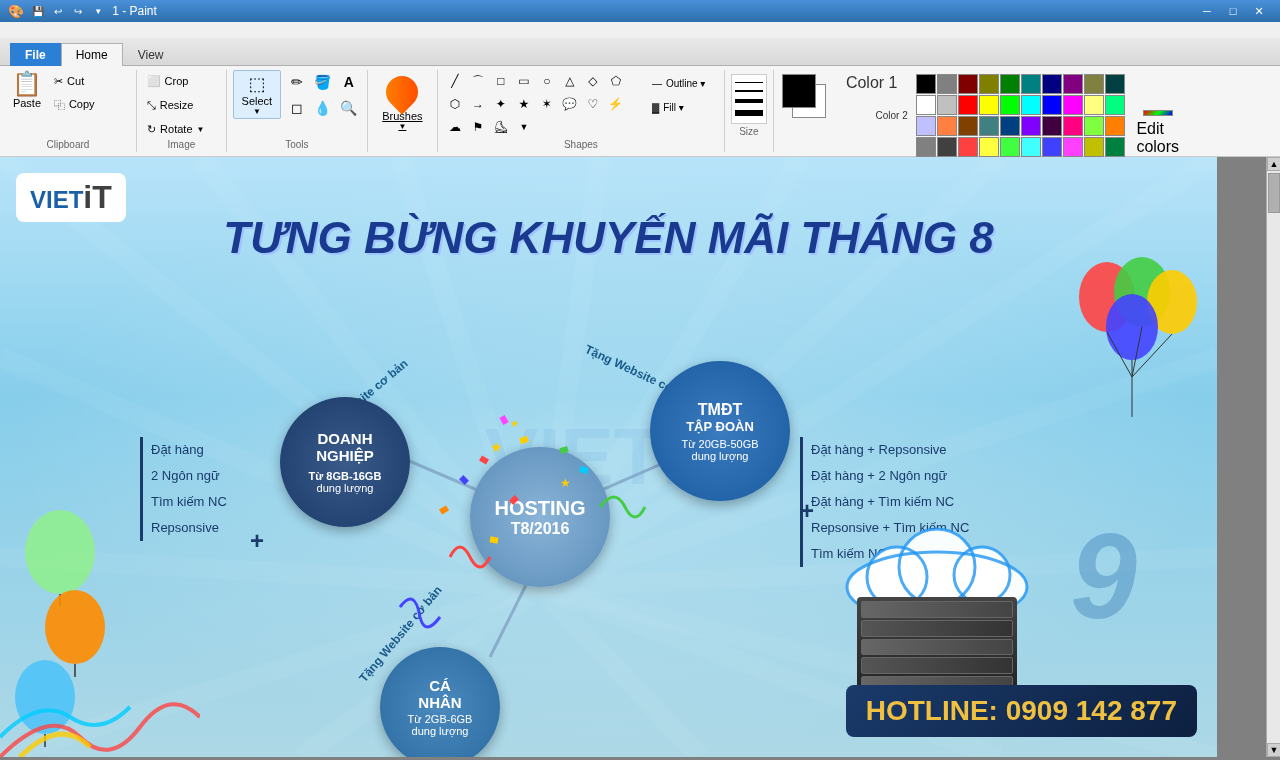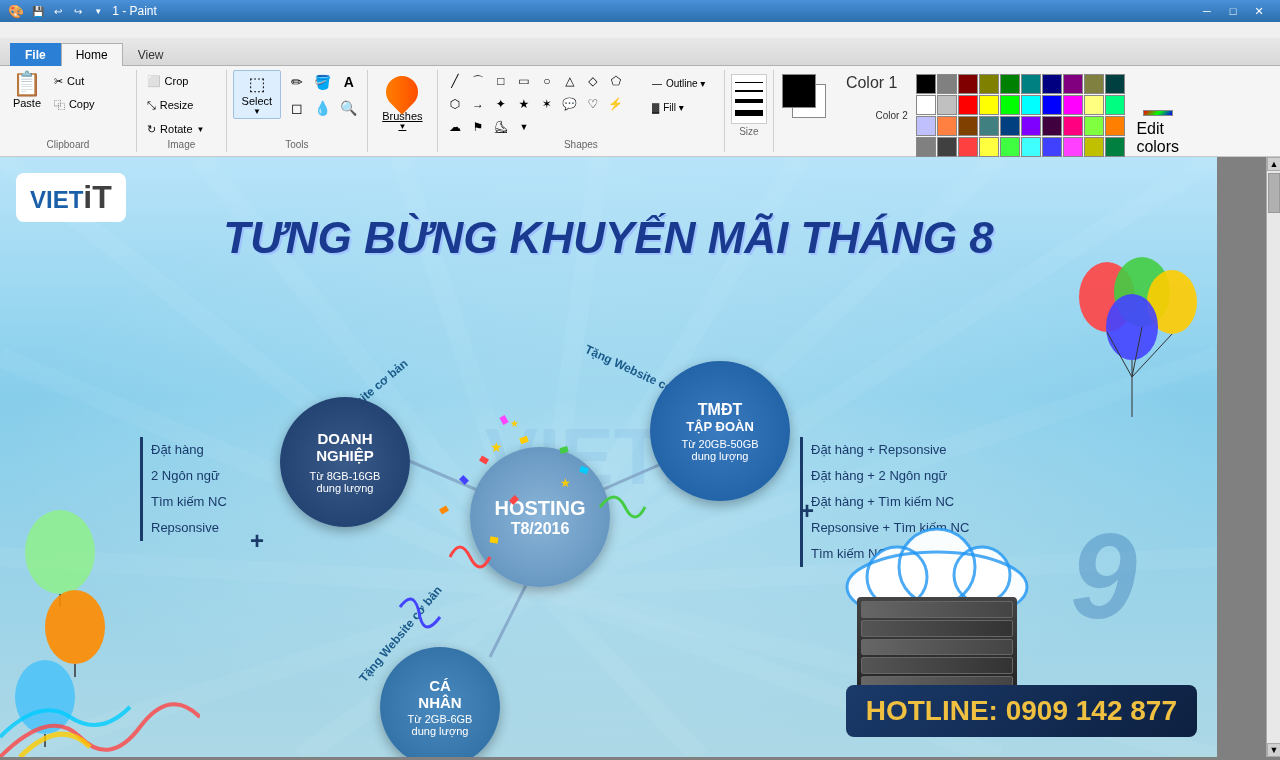--- a/index.html
+++ b/index.html
@@ -553,21 +553,21 @@
 
     <div class="tang-text" style="top:240px; left:290px; transform:rotate(-40deg); font-size:12px; color:#1a5a8a; white-space:nowrap;">+ Tặng Website cơ bản</div>
 
     <div class="tang-text" style="top:210px; left:580px; transform:rotate(25deg); font-size:12px; color:#1a5a8a; white-space:nowrap;">Tặng Website cơ bản</div>
 
     <div class="tang-text" style="top:470px; left:340px; transform:rotate(-50deg); font-size:12px; color:#1a5a8a; white-space:nowrap;">Tặng Website cơ bản</div>
 
     <div class="dn-circle">
       <span>DOANH</span>
       <span>NGHIỆP</span>
-      <span style="font-size:11px; font-weight:normal; margin-top:6px;">Từ 8GB-16GB</span>
+      <span style="font-size:11px; font-weight:bold; margin-top:6px;">Từ 8GB-16GB</span>
       <span style="font-size:11px; font-weight:normal;">dung lượng</span>
     </div>
 
     <div class="tmdt-circle">
       <span style="font-size:16px;">TMĐT</span>
       <span style="font-size:13px;">TẬP ĐOÀN</span>
       <span style="font-size:11px; font-weight:normal; margin-top:4px;">Từ 20GB-50GB</span>
       <span style="font-size:11px; font-weight:normal;">dung lượng</span>
     </div>
 

